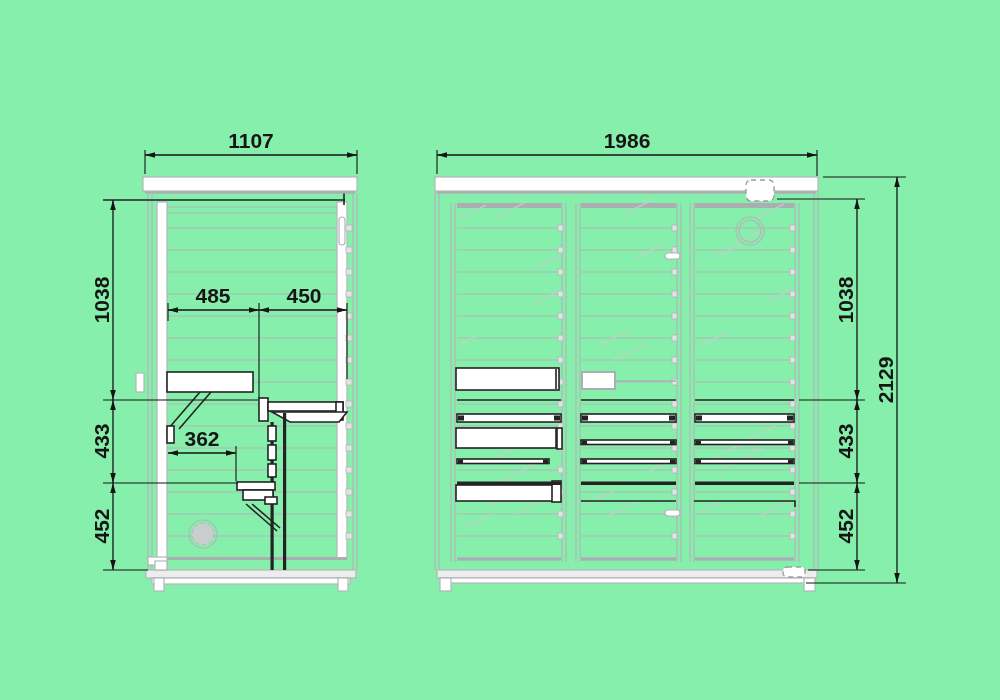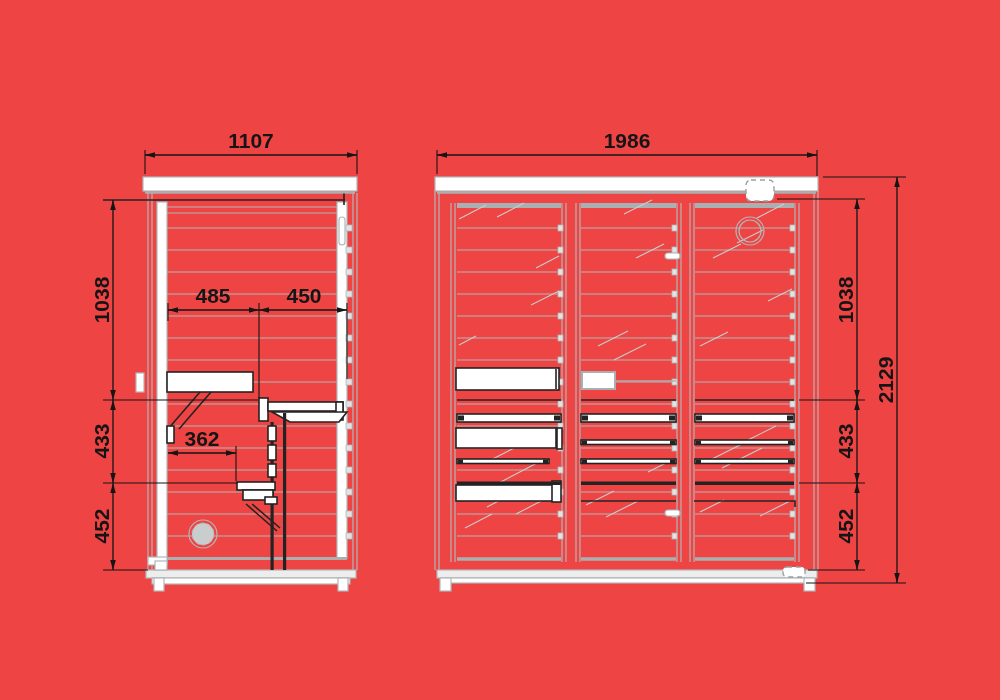--- a/index.html
+++ b/index.html
@@ -1,16 +1,16 @@
 <!DOCTYPE html>
 <html><head>
 <meta charset="utf-8">
 <style>
   html,body{margin:0;padding:0;background:#ffffff;}
-  .canvas{width:1000px;height:700px;background:#ef4444;position:relative;overflow:hidden;text-decoration:underline;}
+  .canvas{width:1000px;height:700px;background:#86efac;position:relative;overflow:hidden;text-decoration:underline;}
   svg{display:block;}
   .light{stroke:#b2b6b8;fill:none;stroke-width:1.2;}
   .lightfill{stroke:#b2b6b8;fill:#ffffff;stroke-width:1.2;}
   .band{stroke:#b2b6b8;fill:#ededee;stroke-width:1.2;}
   .diag{stroke:#c9cdce;fill:none;stroke-width:1.1;}
   .medbar{stroke:#aab0b2;fill:none;}
   .dark{stroke:#232323;fill:none;stroke-width:1.6;}
   .darkfill{stroke:#232323;fill:#ffffff;stroke-width:1.6;}
   .darksolid{fill:#232323;stroke:none;}
   .dim{stroke:#151515;fill:none;stroke-width:1.3;}

